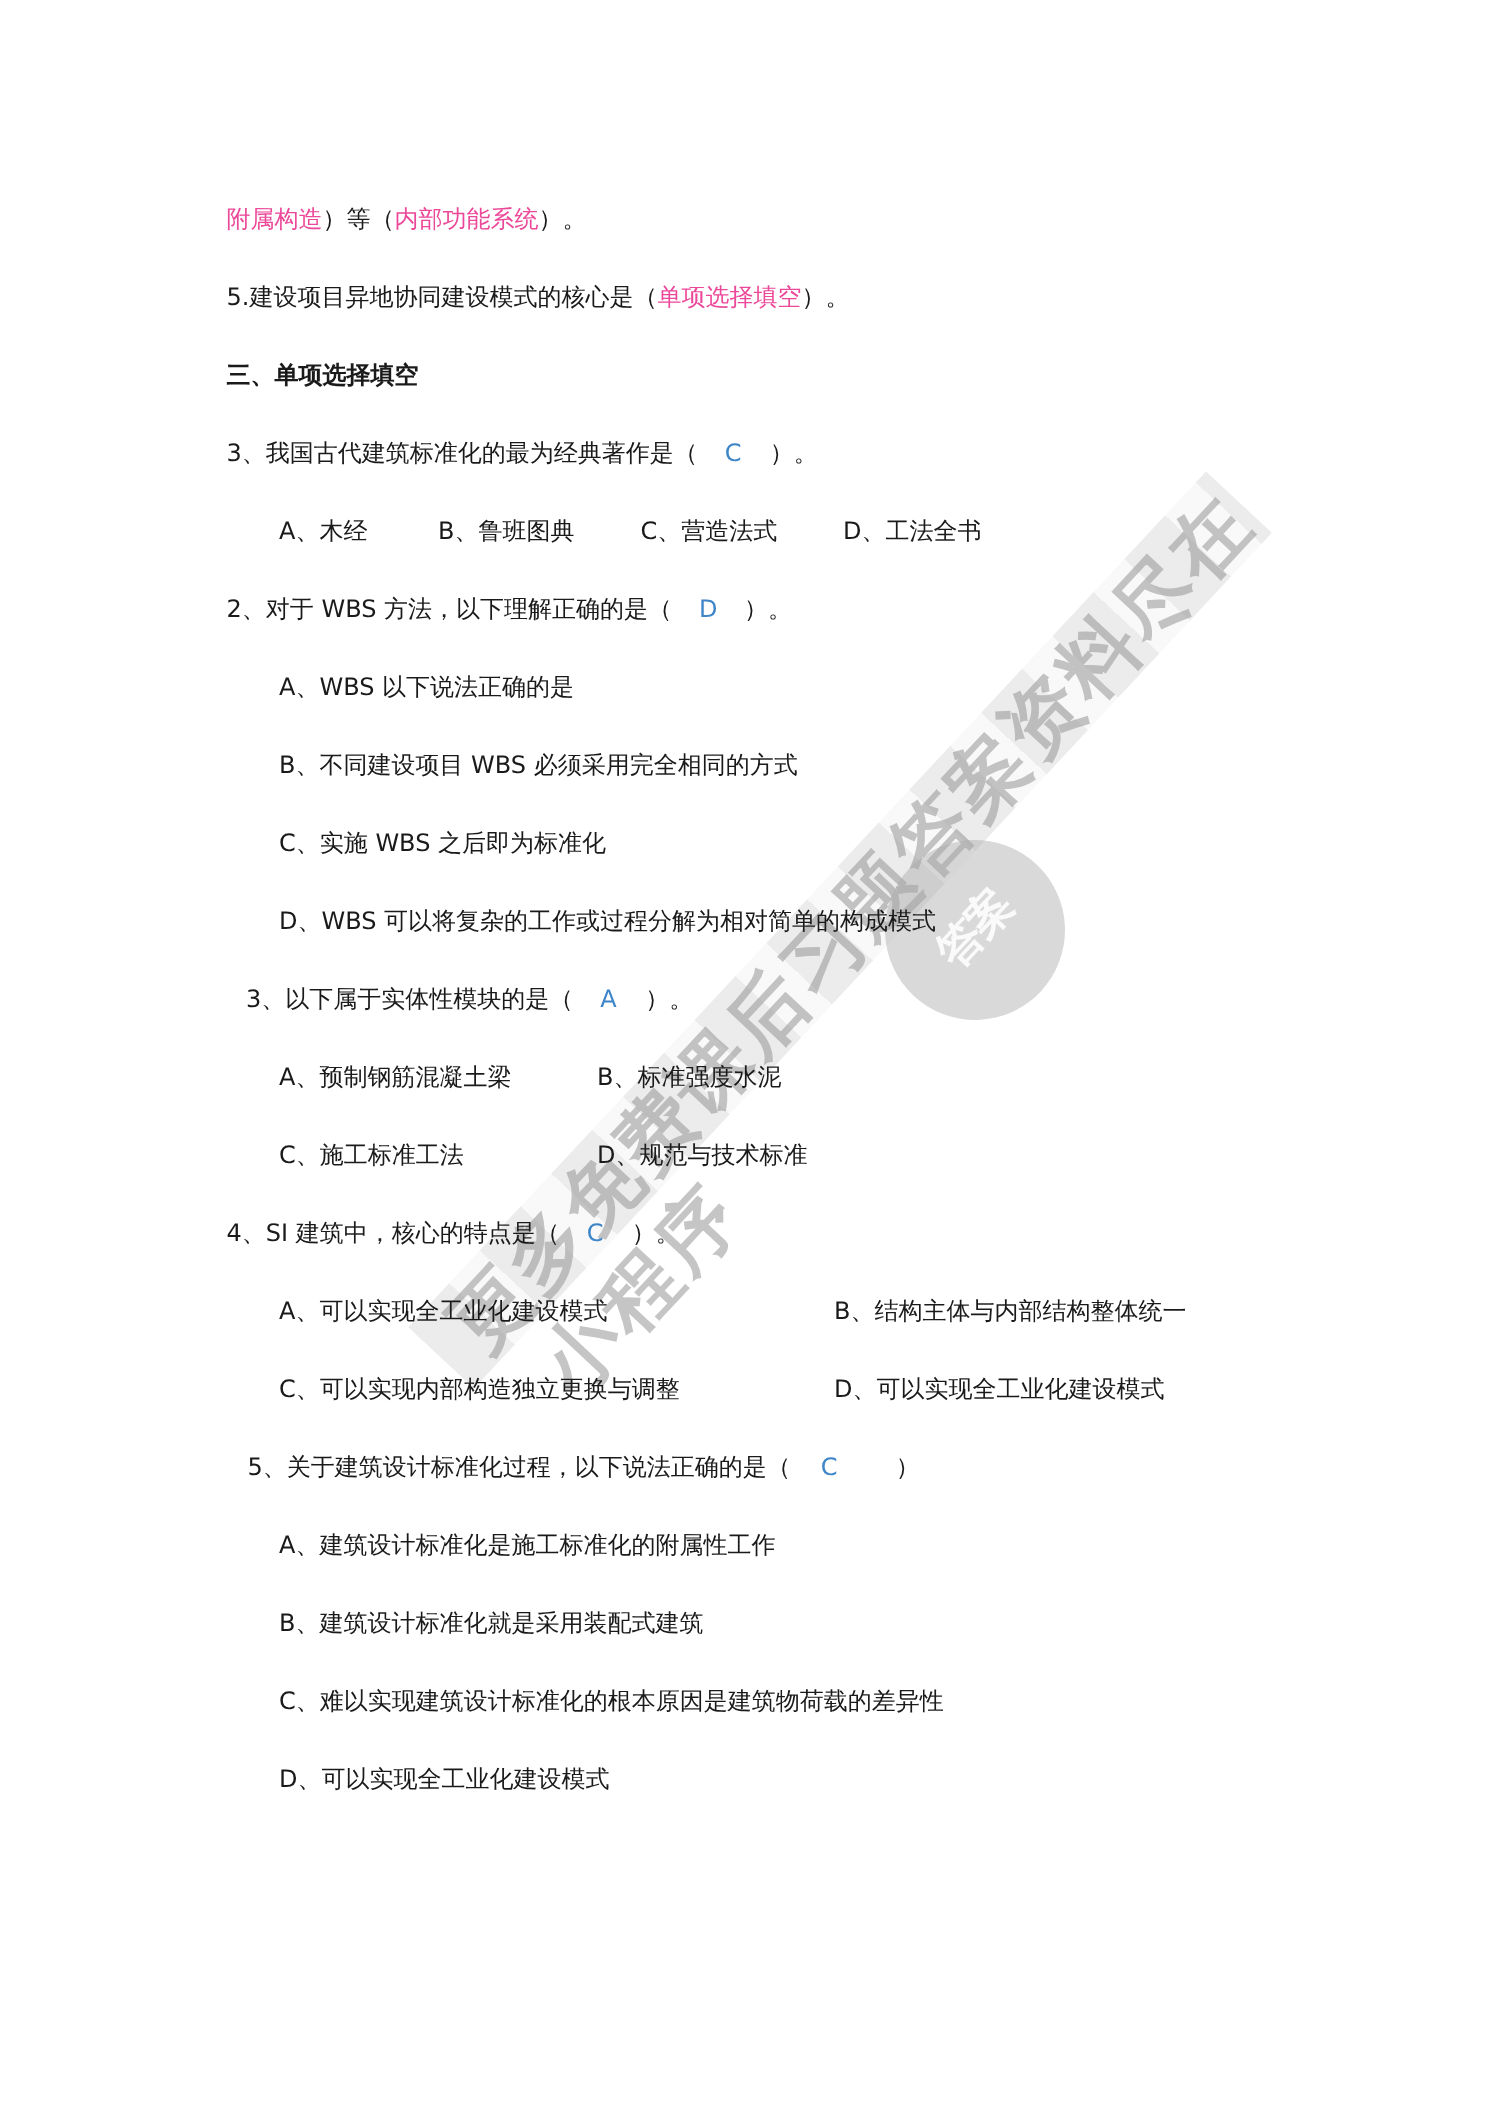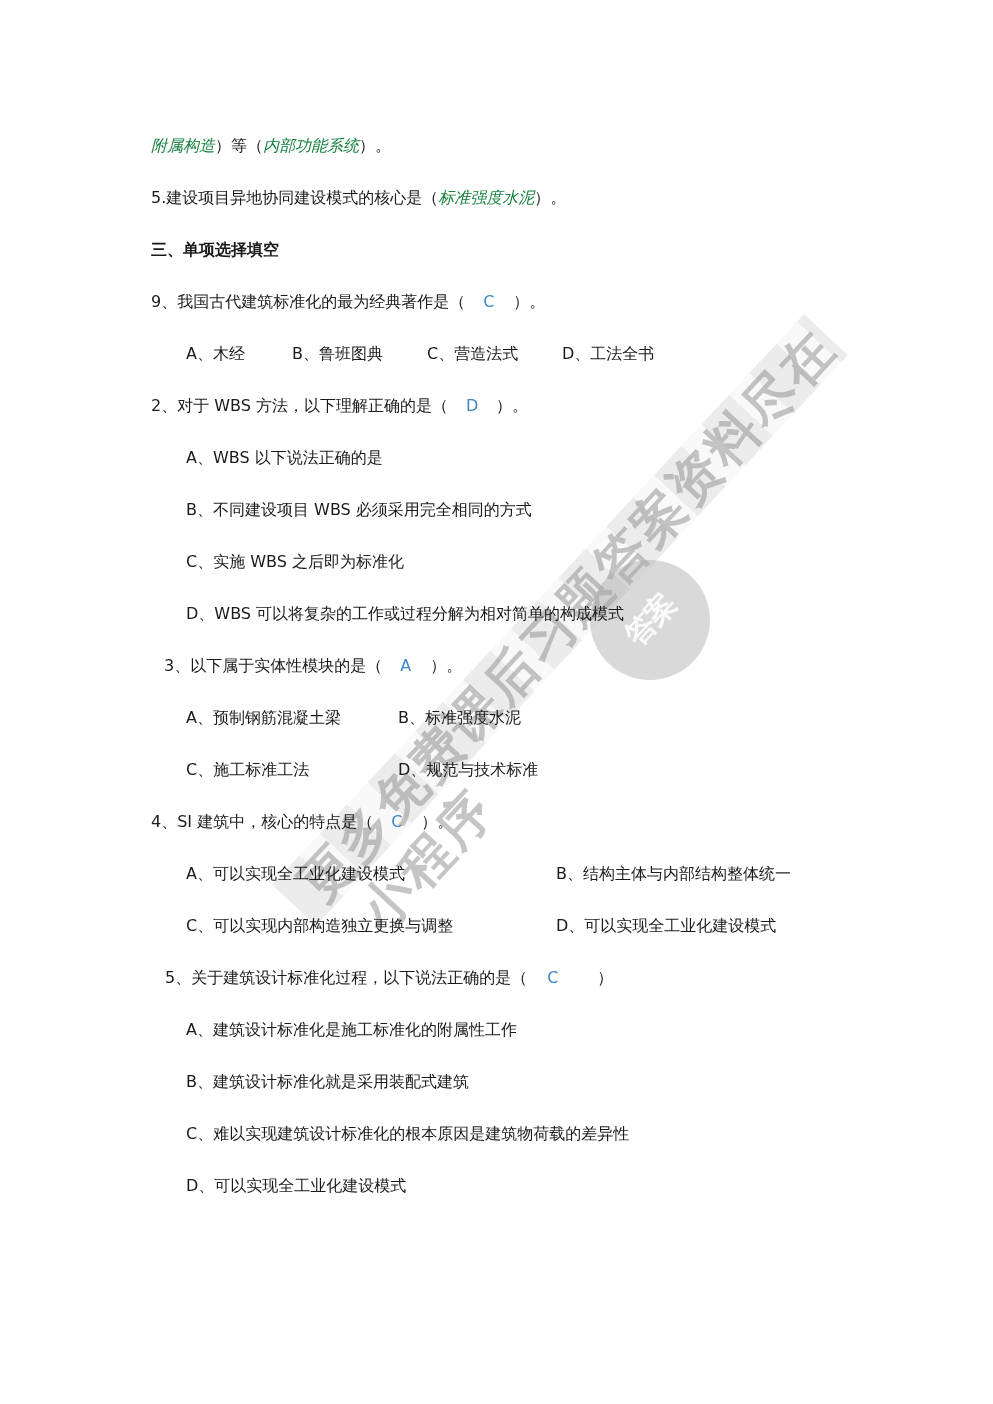--- a/index.html
+++ b/index.html
@@ -20,21 +20,21 @@
       left: 0; top: 0;
       width: 993px; height: 1404px;
     }
     .line {
       position: absolute;
       font-size: 16px;
       line-height: 22px;
       white-space: nowrap;
       z-index: 2;
     }
-    .blue { color: #15803d; font-style: italic; }
+    .blue { color: #ec4899; }
     .ans { color: #3f86c8; display: inline-block; }
     .bold { font-weight: bold; }
     .watermark {
       position: absolute;
       left: 170px;
       top: 560px;
       width: 780px;
       height: 120px;
       transform: rotate(-47deg);
       transform-origin: center center;
@@ -93,27 +93,27 @@
     <div class="wm-text">更多免费课后习题答案资料尽在</div>
     <div class="wm-text2">小程序</div>
   </div>
   <div class="wm-circle">答案</div>
 
   <div class="line" style="left:151px; top:135px;">
     <span class="blue">附属构造</span><span>）等（</span><span class="blue">内部功能系统</span><span>）。</span>
   </div>
 
   <div class="line" style="left:151px; top:187px;">
-    <span>5.建设项目异地协同建设模式的核心是（</span><span class="blue">标准强度水泥</span><span>）。</span>
+    <span>5.建设项目异地协同建设模式的核心是（</span><span class="blue">单项选择填空</span><span>）。</span>
   </div>
 
   <div class="line bold" style="left:151px; top:239px;">三、单项选择填空</div>
 
   <div class="line" style="left:151px; top:291px;">
-    <span>9、我国古代建筑标准化的最为经典著作是（</span><span class="ans" style="margin-left:18px; width:30px;">C</span><span>）。</span>
+    <span>3、我国古代建筑标准化的最为经典著作是（</span><span class="ans" style="margin-left:18px; width:30px;">C</span><span>）。</span>
   </div>
   <div class="line" style="left:186px; top:343px;">A、木经</div>
   <div class="line" style="left:292px; top:343px;">B、鲁班图典</div>
   <div class="line" style="left:427px; top:343px;">C、营造法式</div>
   <div class="line" style="left:562px; top:343px;">D、工法全书</div>
 
   <div class="line" style="left:151px; top:395px;">
     <span>2、对于 WBS 方法，以下理解正确的是（</span><span class="ans" style="margin-left:18px; width:30px;">D</span><span>）。</span>
   </div>
   <div class="line" style="left:186px; top:447px;">A、WBS 以下说法正确的是</div>

